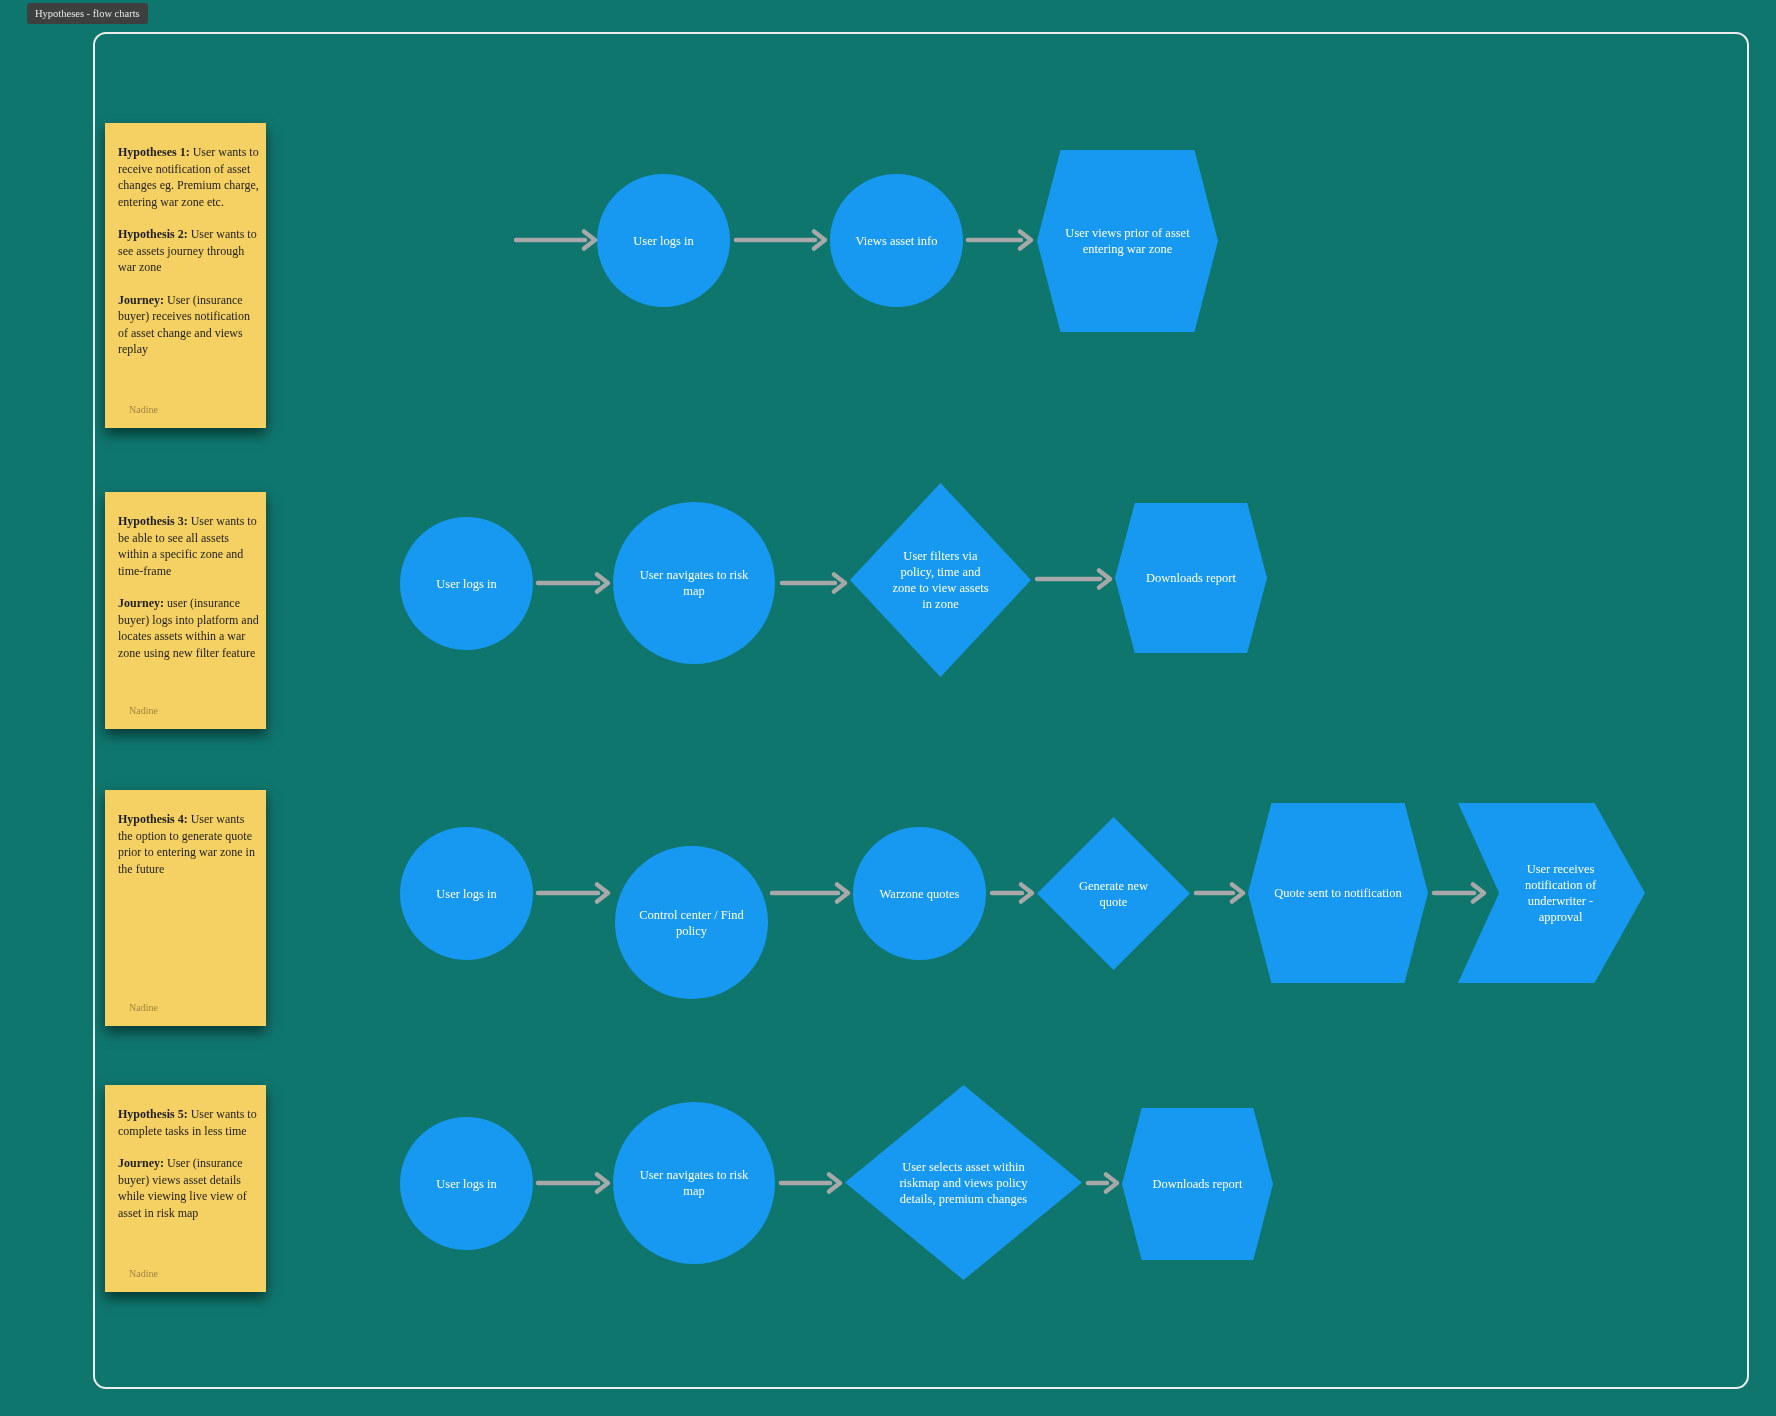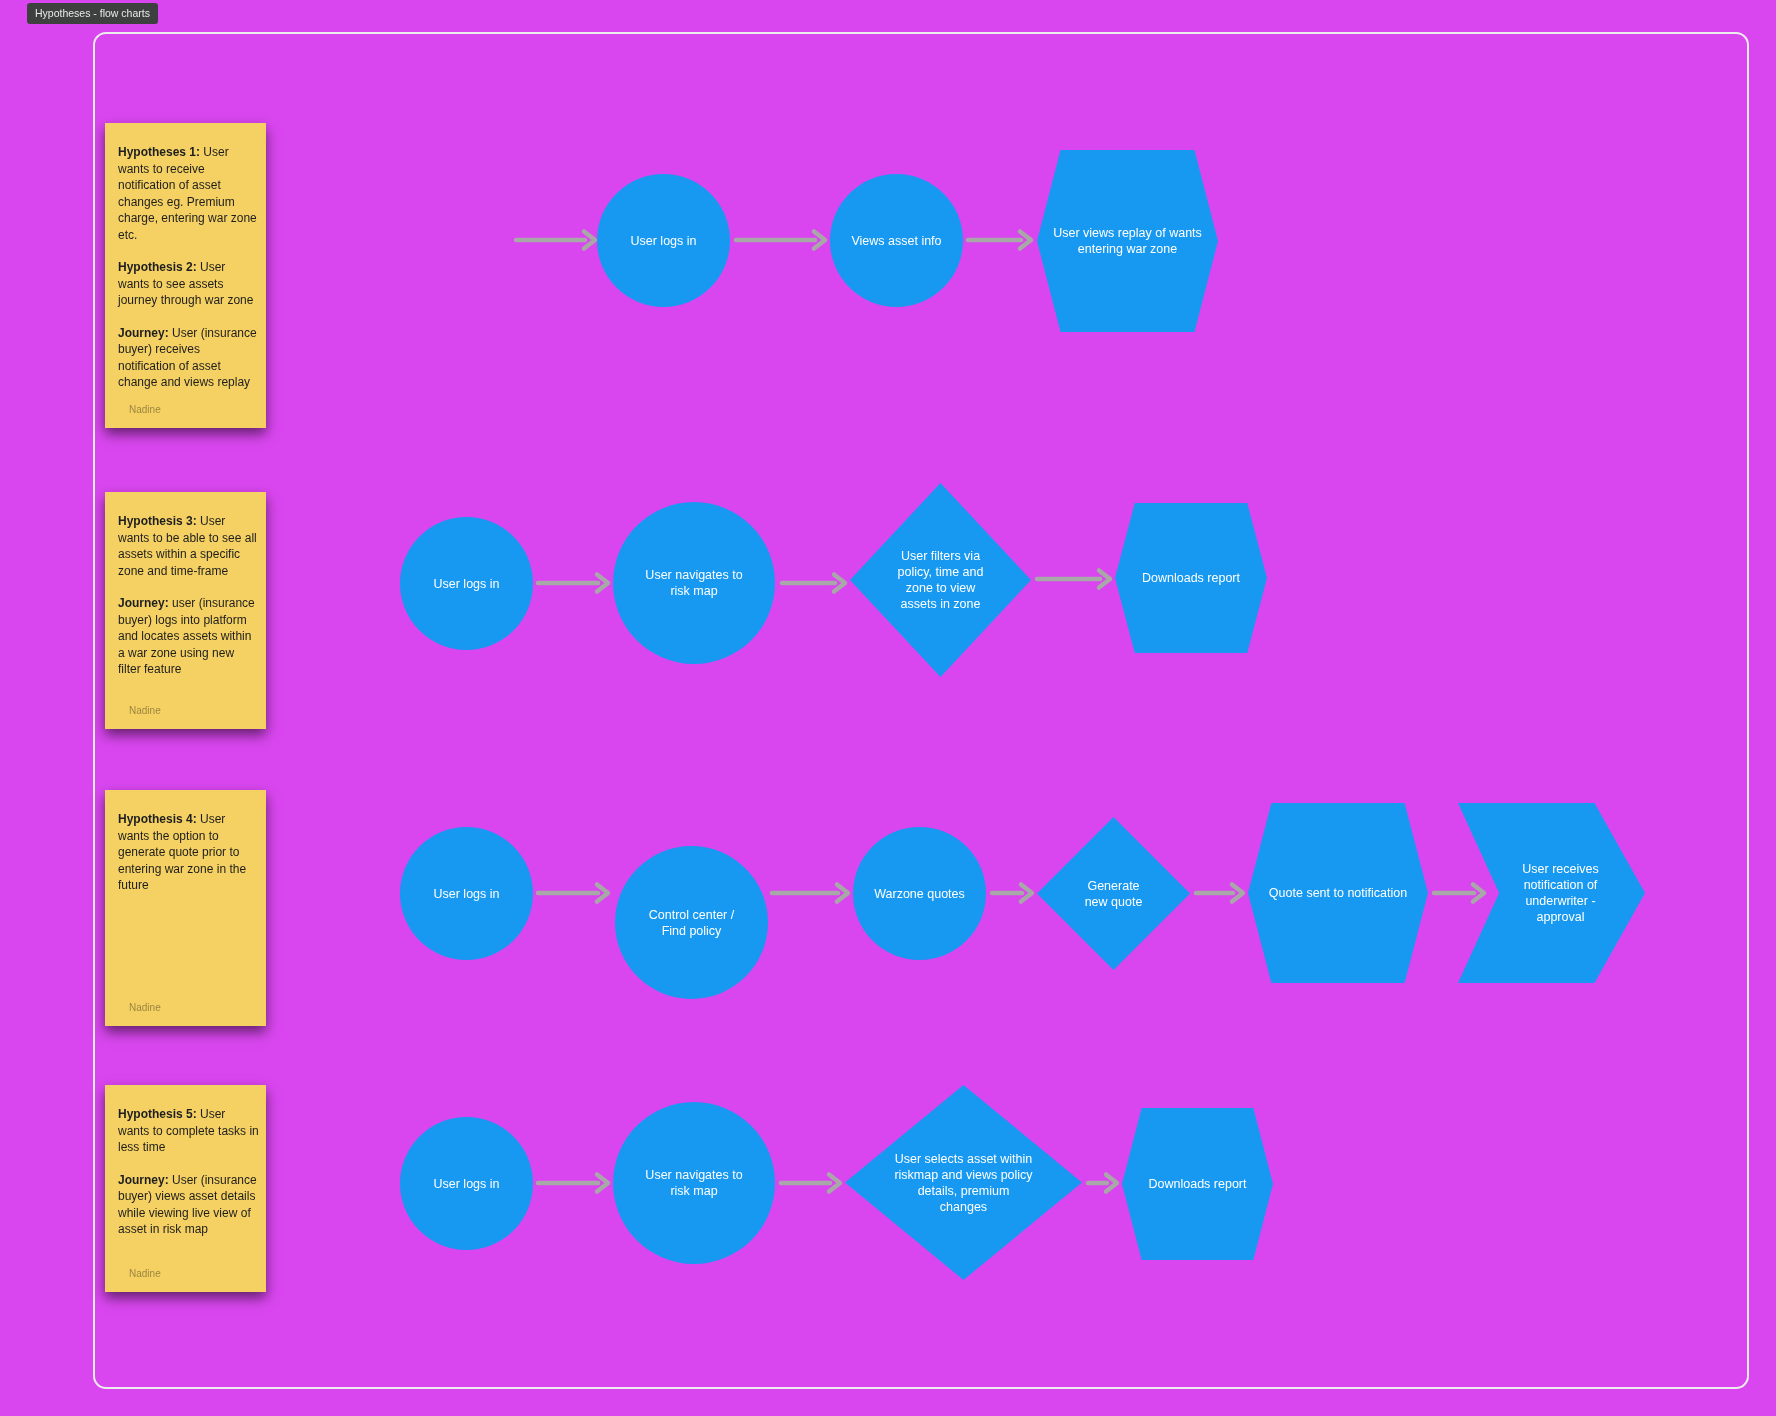--- a/index.html
+++ b/index.html
@@ -1,17 +1,17 @@
 <!DOCTYPE html>
 <html><head>
 <meta charset="utf-8">
 <style>
   html,body{margin:0;padding:0;background:#000;}
-  .stage{position:relative;width:1776px;height:1416px;background:#d946ef;overflow:hidden;
-         font-family:Liberation Sans, sans-serif;}
+  .stage{position:relative;width:1776px;height:1416px;background:#0f766e;overflow:hidden;
+         font-family:Liberation Serif, serif;}
   .title-tab{position:absolute;left:27px;top:3px;background:#3e4040;color:#e9eaea;
          font-size:10.5px;line-height:13px;padding:4px 8px;border-radius:3px;white-space:nowrap;}
   .frame{position:absolute;left:93px;top:32px;width:1652px;height:1353px;
          border:2.5px solid #ededed;border-radius:13px;}
   .sticky{position:absolute;width:161px;background:#f5d163;color:#1e1e1e;
          font-size:12px;line-height:16.5px;padding:21px 6px 30px 13px;box-sizing:border-box;
          box-shadow:0 6px 12px rgba(0,0,0,.55);}
   .sticky p{margin:0 0 16px 0;}
   .sticky p:last-of-type{margin-bottom:0;}
   .sticky b{font-weight:700;}
@@ -59,21 +59,21 @@
     <div class="author">Nadine</div>
   </div>
 
   <div class="shape circle" style="left:597px;top:174px;width:133px;height:133px">
     <span class="lbl" style="max-width:100px">User logs in</span>
   </div>
   <div class="shape circle" style="left:830px;top:174px;width:133px;height:133px">
     <span class="lbl" style="max-width:110px">Views asset info</span>
   </div>
   <div class="shape hexagon" style="left:1037px;top:150px;width:181px;height:182px">
-    <span class="lbl" style="max-width:162px">User views replay of wants entering war zone</span>
+    <span class="lbl" style="max-width:162px">User views prior of asset entering war zone</span>
   </div>
 
   <div class="shape circle" style="left:400px;top:517px;width:133px;height:133px">
     <span class="lbl" style="max-width:100px">User logs in</span>
   </div>
   <div class="shape circle" style="left:613px;top:502px;width:162px;height:162px">
     <span class="lbl" style="max-width:118px">User navigates to risk map</span>
   </div>
   <div class="shape diamond" style="left:850px;top:483px;width:181px;height:194px">
     <span class="lbl" style="max-width:104px">User filters via policy, time and zone to view assets in zone</span>

